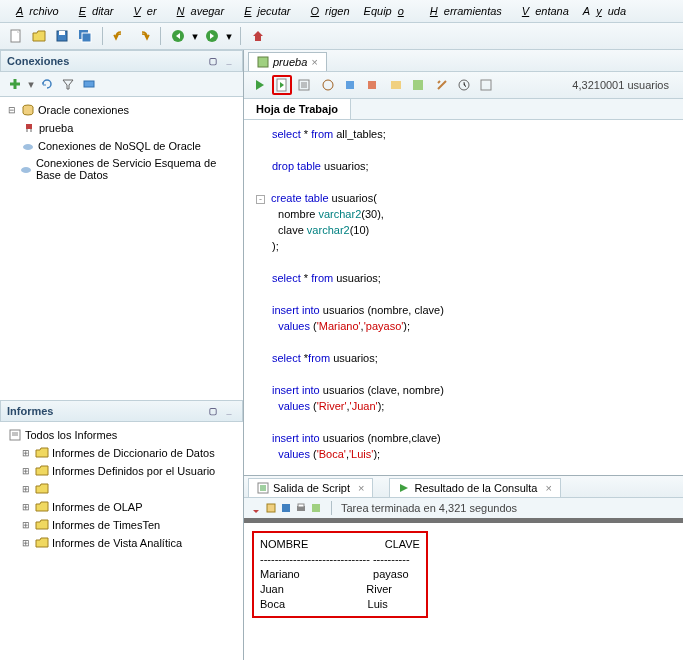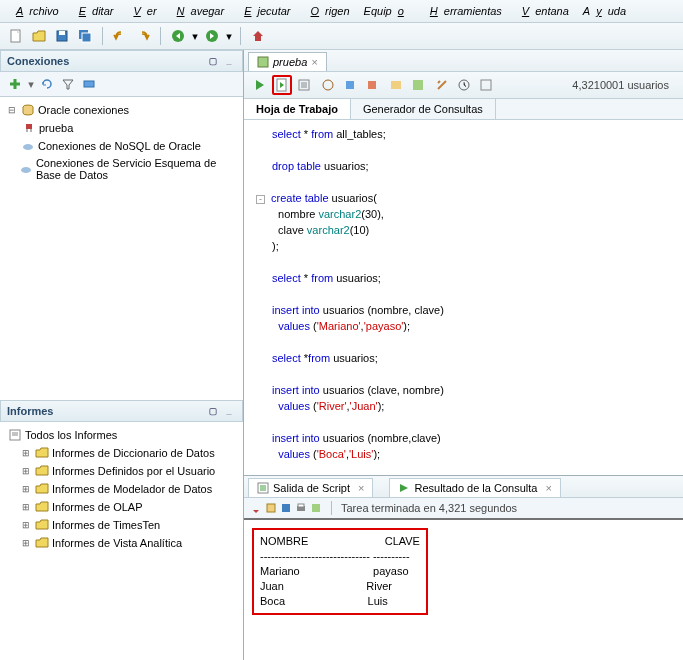--- a/index.html
+++ b/index.html
@@ -38,21 +38,21 @@
 .editor { flex: 1; background: #fff; padding: 6px; font-family: 'Courier New', monospace; font-size: 12px; line-height: 16px; overflow: auto; position: relative; }
 .editor .fold { color: #888; font-size: 9px; border: 1px solid #aaa; width: 9px; height: 9px; display: inline-flex; align-items: center; justify-content: center; line-height: 1; }
 .editor .code { margin-left: 22px; }
 .editor .kw { color: #0000cc; }
 .editor .str { color: #cc0000; }
 .editor .id { color: #008080; }
 .bottom { border-top: 1px solid #a0b0b8; display: flex; flex-direction: column; height: 190px; }
 .bottom-tabs { background: linear-gradient(#f5f9fb, #e8f0f4); border-bottom: 1px solid #c0d0d8; display: flex; padding: 2px 4px 0 4px; align-items: flex-start; gap: 16px; }
 .btab { padding: 3px 8px; display: flex; align-items: center; gap: 4px; border: 1px solid #c0d0d8; border-bottom: none; background: #fff; }
 .btab .ico { width: 12px; height: 12px; }
-.bottom-toolbar { background: #f0f6f9; border-bottom: 2px solid #737373; display: flex; padding: 3px 6px; gap: 3px; align-items: center; }
+.bottom-toolbar { background: #f0f6f9; border-bottom: 5px solid #737373; display: flex; padding: 3px 6px; gap: 3px; align-items: center; }
 .bottom-toolbar .status { color: #444; }
 .output { flex: 1; background: #fff; padding: 8px; font-family: 'Courier New', monospace; font-size: 12px; line-height: 15px; white-space: pre; position: relative; }
 .output .box { border: 2px solid #d00; padding: 4px 6px; display: inline-block; }
 svg { display: block; }
 </style>
 </head>
 <body>
 
 <div class="menubar" id="menubar">
     <span><span class="u">A</span>rchivo</span>
@@ -236,21 +236,20 @@
             </span>
             <span>Informes Definidos por el Usuario</span>
           </div>
           <div class="tree-item child">
             <span class="exp">⊞</span>
             <span class="ico">
               <svg width="14" height="14">
                 <path d="M1 4 L5 4 L6 2 L13 2 L13 11 L1 11 Z" fill="#f0d860" stroke="#a08020"></path>
               </svg>
             </span>
-            <span>Informes de Modelador de Datos</span>
           </div>
           <div class="tree-item child">
             <span class="exp">⊞</span>
             <span class="ico">
               <svg width="14" height="14">
                 <path d="M1 4 L5 4 L6 2 L13 2 L13 11 L1 11 Z" fill="#f0d860" stroke="#a08020"></path>
               </svg>
             </span>
             <span>Informes de OLAP</span>
           </div>
@@ -350,21 +349,20 @@
           <svg width="14" height="14">
             <rect x="2" y="2" width="10" height="10" fill="none" stroke="#888"></rect>
           </svg>
         </span>
       <span class="sep"></span>
       <span class="status">4,3210001 usuarios</span>
     </div>
 
     <div class="subtab-bar" id="subtabs">
         <div class="subtab active">Hoja de Trabajo</div>
-        <div class="subtab">Generador de Consultas</div>
       </div>
 
     <div class="editor" id="code-editor">
         <div class="code">
           <div><span class="kw">select</span>&nbsp;*&nbsp;<span class="kw">from</span>&nbsp;all_tables;</div>
           <div>&nbsp;</div>
           <div><span class="kw">drop</span>&nbsp;<span class="kw">table</span>&nbsp;usuarios;</div>
           <div>&nbsp;</div>
           <div><span class="fold" style="margin-left:-16px;margin-right:6px">-</span><span class="kw">create</span>&nbsp;<span class="kw">table</span>&nbsp;usuarios(</div>
           <div>&nbsp;&nbsp;nombre&nbsp;<span class="id">varchar2</span>(30),</div>

